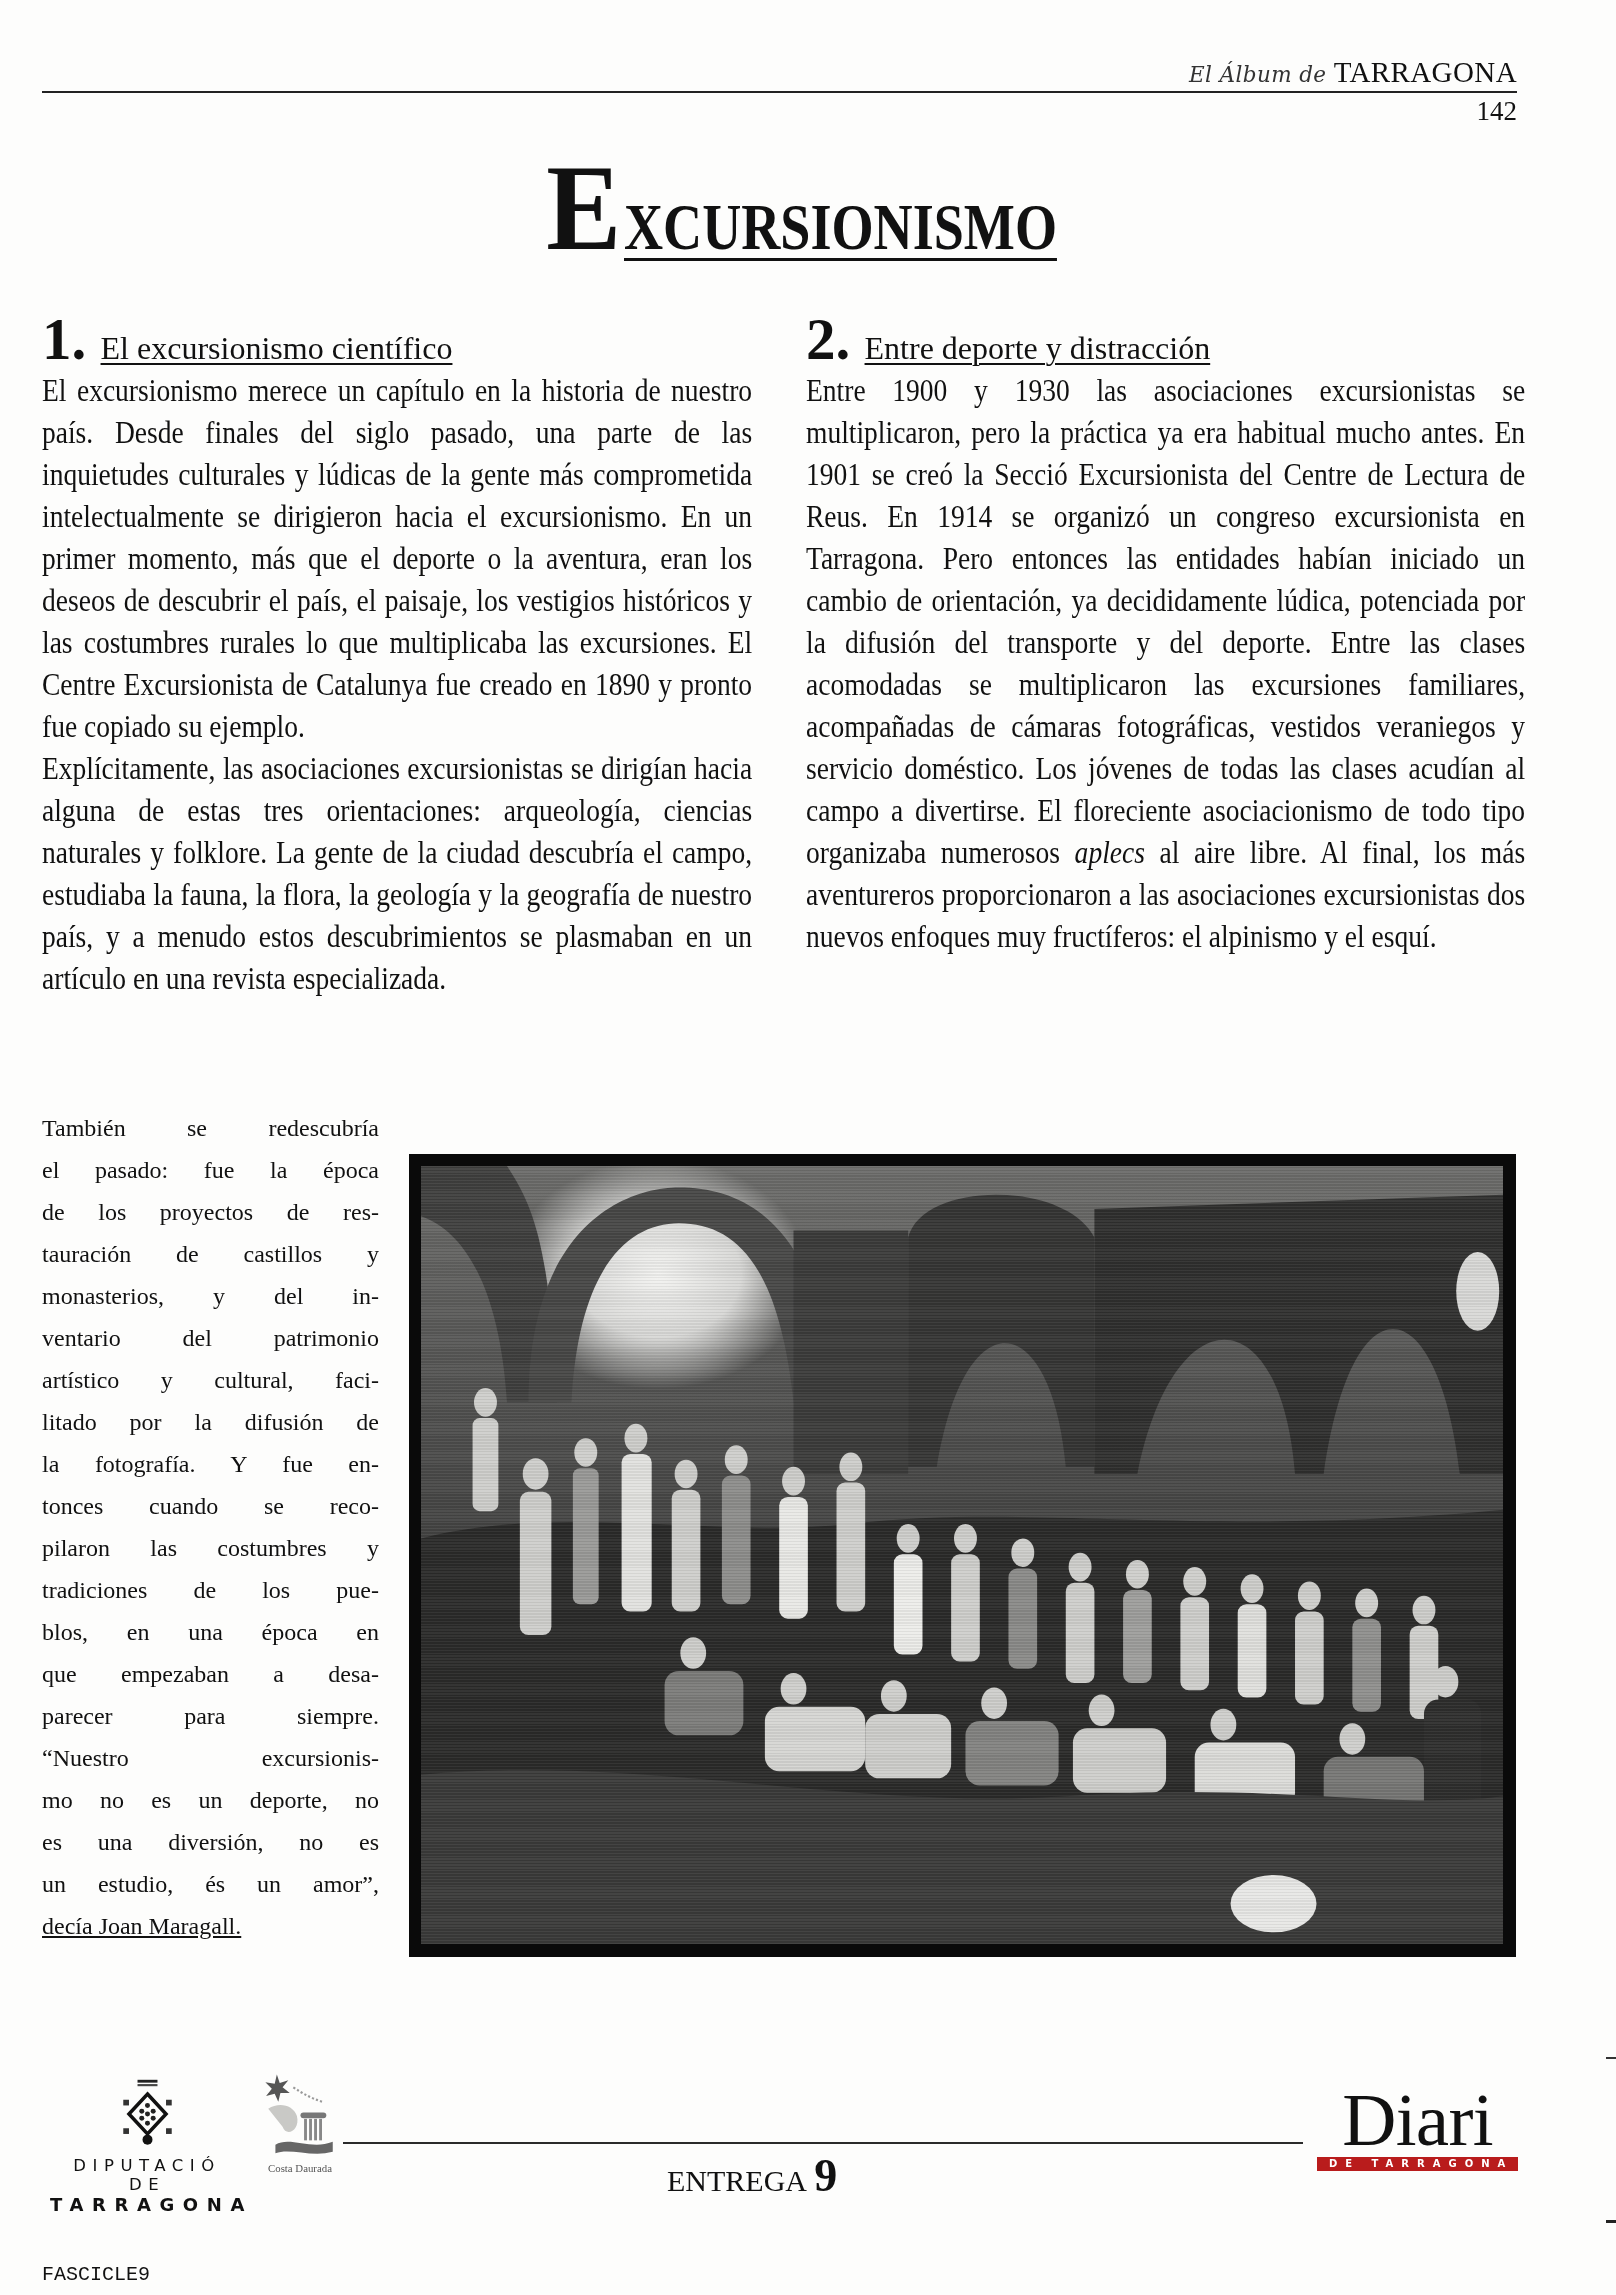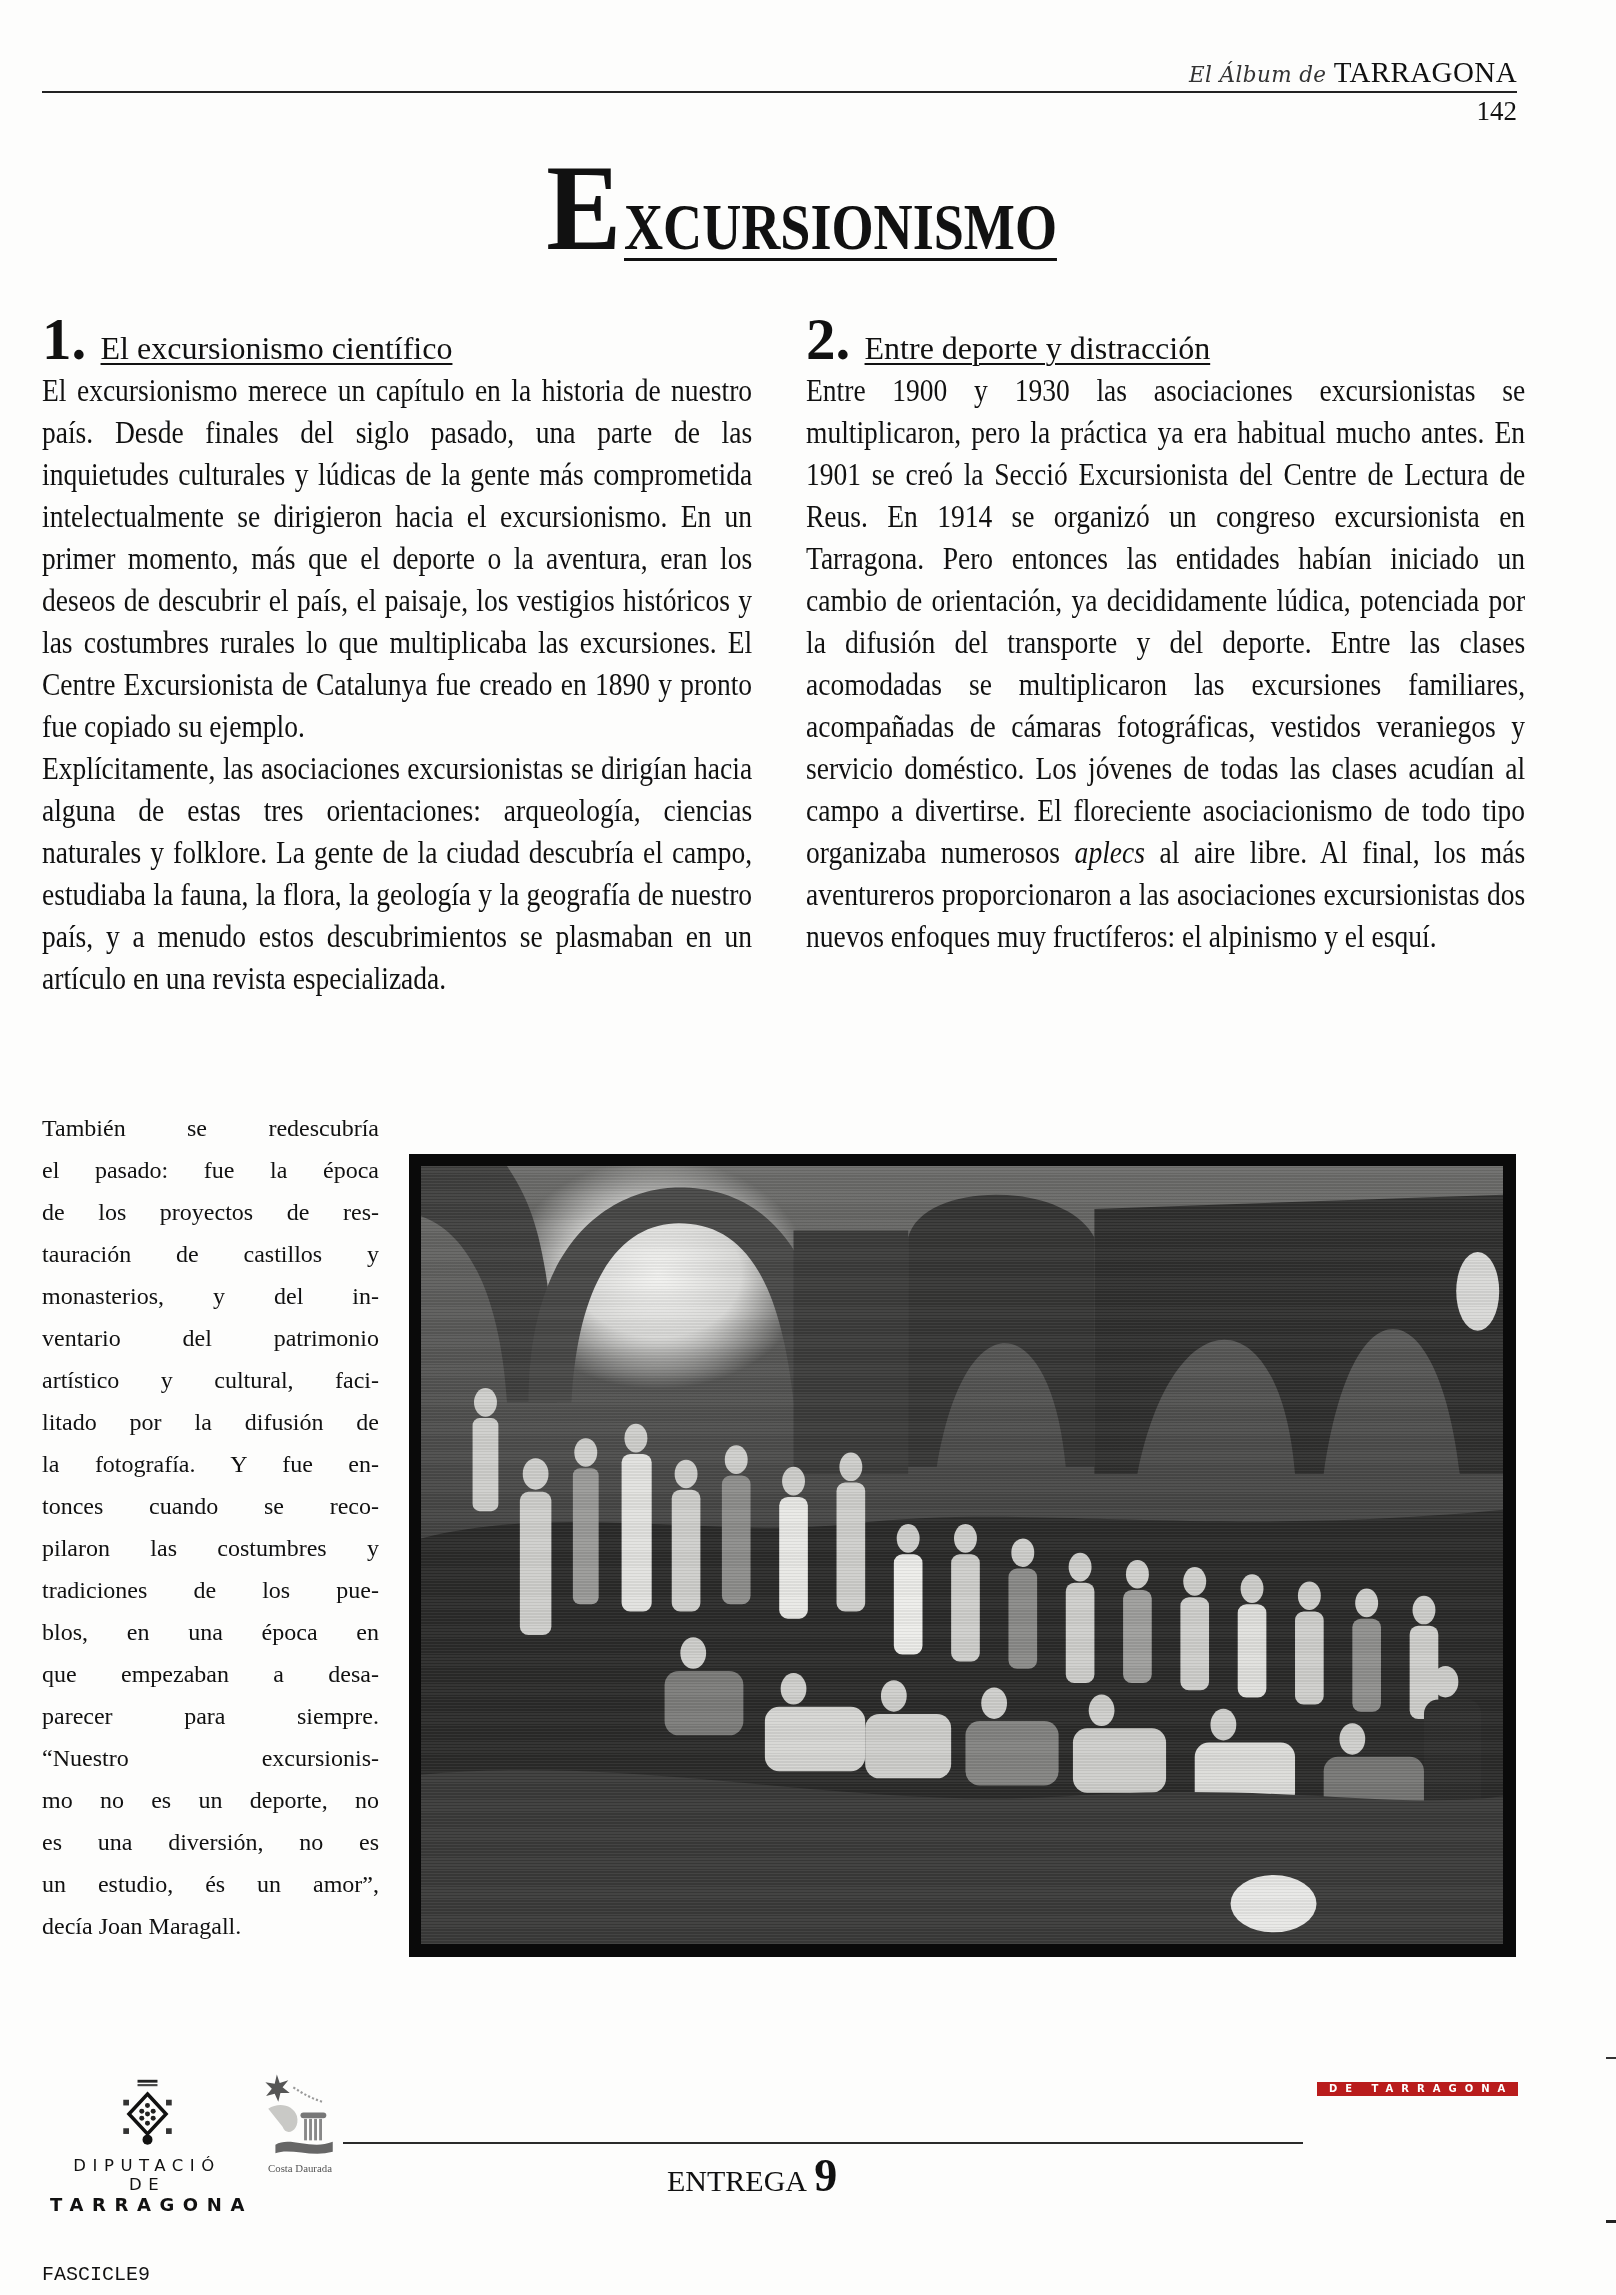--- a/index.html
+++ b/index.html
@@ -39,21 +39,21 @@
   .sec-head { display:flex; align-items:baseline; font-size:32px; line-height:42px; white-space:nowrap; }
   .sec-num { font-size:59px; font-weight:bold; line-height:43px; margin-right:14.3px; }
   .sec-title { text-decoration:underline; text-decoration-thickness:2.2px; text-underline-offset:4.3px;margin-top:20px; }
   .cond { transform:scaleX(0.86); transform-origin:left top; width:116.3%; }
 
   #col1 { left:42px; top:307px; width:710px; }
   #col2 { left:806px; top:307px; width:719px; }
   #col1-narrow { left:42px; top:1107px; width:337px; font-size:24px; line-height:42px; text-align:justify; }
   #col1-narrow p { margin:0; }
   #col1-narrow .line { display:block; text-align:justify; text-align-last:justify; white-space:nowrap; }
-  #col1-narrow .last { text-align-last:left; }
+  #col1-narrow .last { text-align-last:left;text-decoration:underline; }
 
   
   #photo {
     left:409px; top:1154px; width:1107px; height:803px;
     background:#0a0a0a; box-sizing:border-box; padding:11.5px 13px 13px 11.5px;
   }
   #photo-inner {
     width:100%; height:100%; position:relative; overflow:hidden;
     background:
       radial-gradient(ellipse 151px 115px at 237px 108px, #f3f3f1 0%, #d8d8d6 55%, rgba(0,0,0,0) 100%),
@@ -258,19 +258,20 @@
   </svg>
   <div class="lbl">Costa Daurada</div>
 </div>
 
 <div id="foot-rule" class="abs"></div>
 <div id="entrega" class="abs">
   <span>ENTREGA</span><span class="n">9</span>
 </div>
 
 <div id="diari" class="abs">
+  <span class="word">Diari</span>
   <span class="band">DE TARRAGONA</span>
 </div>
 
 <div id="fascicle" class="abs">FASCICLE9</div>
 <div id="edge-mark" class="abs"></div>
 <div id="edge-mark2" class="abs"></div>
 
 
 </body></html>

